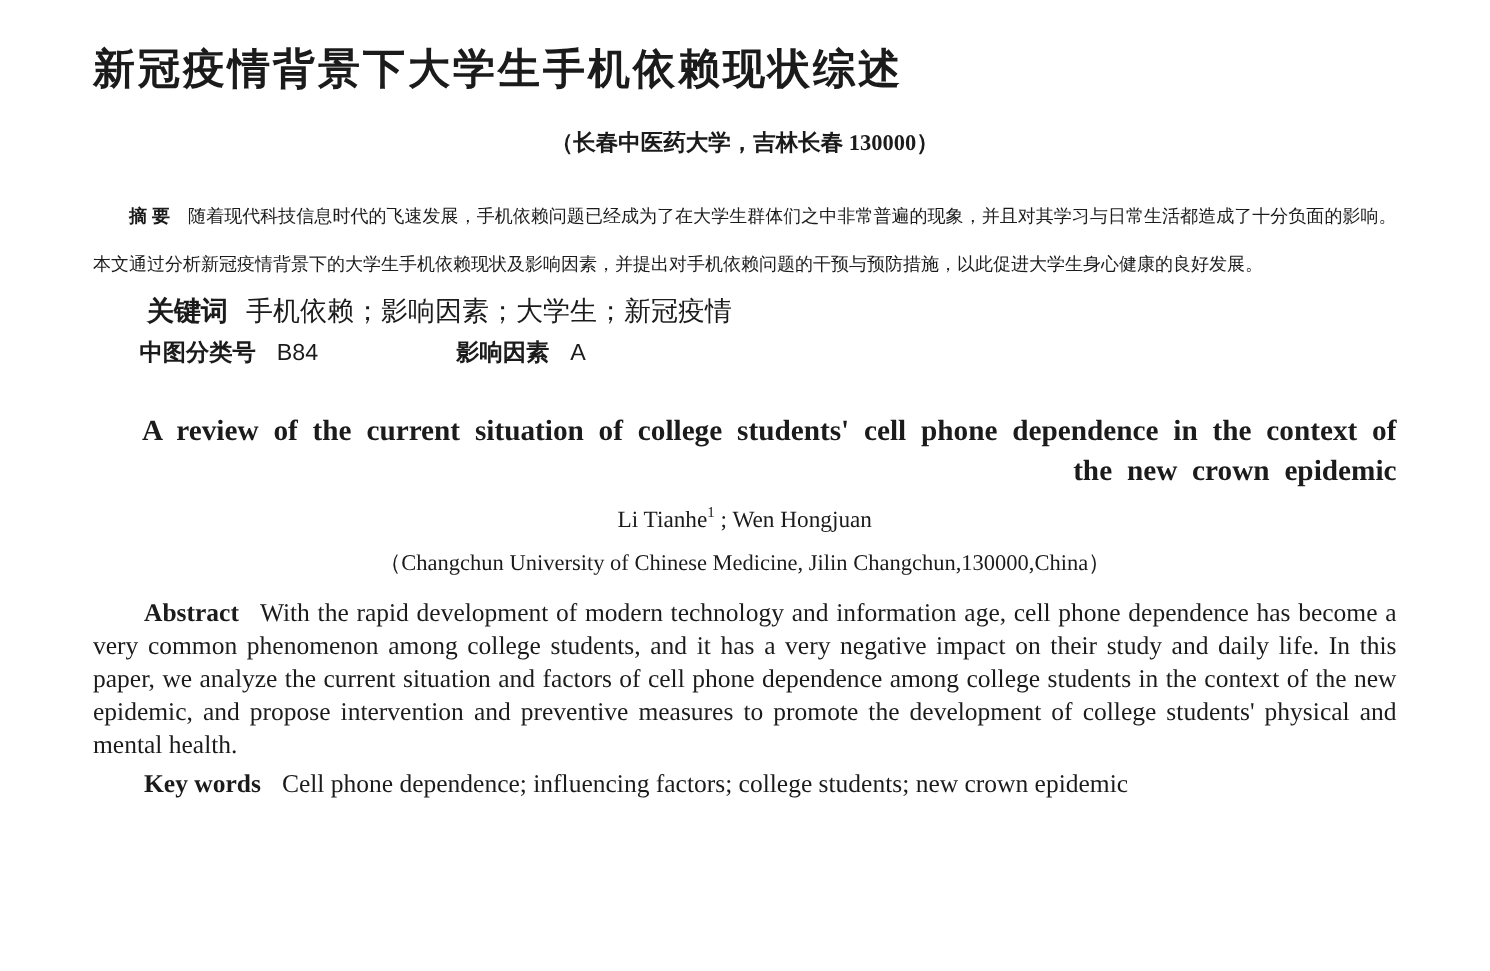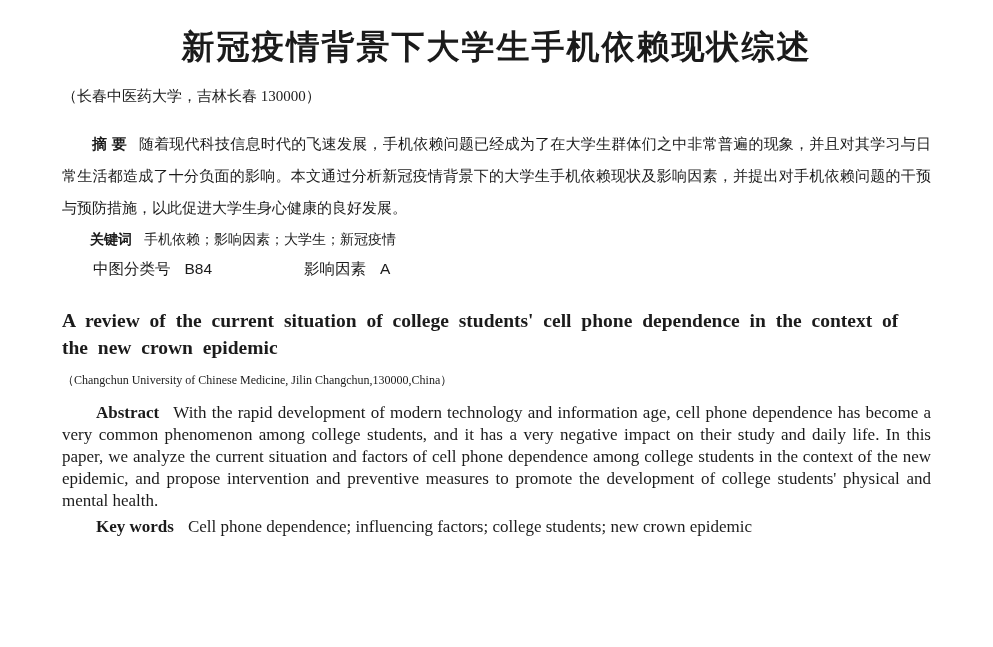--- a/index.html
+++ b/index.html
@@ -21,95 +21,96 @@
     padding: 18px 62px 0 62px;
     background: #ffffff;
   }
   sup {
     font-size: 10px;
     line-height: 0;
   }
   
   .title-zh {
     margin: 8px 0 0 0;
-    text-align: center;
-    font-size: 33px;
+    text-align: left;
+    font-size: 28px;
     font-weight: bold;
     letter-spacing: 2px;
     line-height: 42px;
     font-family: "Liberation Serif", "DejaVu Serif", serif;
   }
   .authors-zh {
     margin-top: 32px;
     text-align: center;
     font-size: 17px;
     line-height: 22px;
   }
   .author-gap {
     display: inline-block;
     width: 30px;
   }
   .affiliation-zh {
     margin-top: 18px;
-    text-align: left;
+    text-align: center;
     font-size: 15px;
     line-height: 20px;
+    font-weight: bold;
   }
   .abstract-zh {
     margin: 22px 0 0 0;
     text-align: justify;
     text-indent: 2em;
-    font-size: 15px;
+    font-size: 12px;
     line-height: 32px;
   }
   .label-zh {
     font-weight: bold;
     font-family: "Liberation Sans", "DejaVu Sans", sans-serif;
     margin-right: 12px;
   }
   .keywords-zh {
     margin: 0;
     text-indent: 2em;
-    font-size: 14px;
+    font-size: 18px;
     line-height: 30px;
   }
   .classification {
     margin: 0;
     text-indent: 2em;
     font-size: 15.5px;
     line-height: 28px;
     font-family: "Liberation Sans", "DejaVu Sans", sans-serif;
   }
   .classification .label-clc {
-    font-weight: normal;
+    font-weight: bold;
     margin-right: 14px;
   }
   .classification .clc-gap {
     display: inline-block;
     width: 92px;
   }
   
   .title-en {
     margin: 24px 0 0 0;
-    text-align: left;
+    text-align: right;
     font-size: 19.5px;
     font-weight: bold;
     line-height: 27px;
     word-spacing: 5px;
   }
   .authors-en {
     margin-top: 9px;
     text-align: center;
     font-size: 15.5px;
     line-height: 20px;
   }
   .affiliation-en {
     margin-top: 9px;
-    text-align: left;
-    font-size: 12px;
+    text-align: center;
+    font-size: 15px;
     line-height: 20px;
   }
   .abstract-en {
     margin: 12px 0 0 0;
     text-align: justify;
     text-indent: 2em;
     font-size: 17px;
     line-height: 22px;
   }
   .label-en {
@@ -140,20 +141,23 @@
   <p class="keywords-zh">
     <span class="label-zh">关键词</span><span>手机依赖；影响因素；大学生；新冠疫情</span>
   </p>
 
   <p class="classification">
     <span class="label-clc">中图分类号</span><span>B84</span><span class="clc-gap"></span><span class="label-clc">影响因素</span><span>A</span>
   </p>
 
   <h2 class="title-en">A review of the current situation of college students' cell phone dependence in the context of the new crown epidemic</h2>
 
+  <div class="authors-en">
+    <span>Li Tianhe</span><sup>1</sup><span> ; </span><span>Wen Hongjuan</span>
+  </div>
 
   <div class="affiliation-en">（Changchun University of Chinese Medicine, Jilin Changchun,130000,China）</div>
 
   <p class="abstract-en">
     <span class="label-en">Abstract</span><span>With the rapid development of modern technology and information age, cell phone dependence has become a very common phenomenon among college students, and it has a very negative impact on their study and daily life. In this paper, we analyze the current situation and factors of cell phone dependence among college students in the context of the new epidemic, and propose intervention and preventive measures to promote the development of college students' physical and mental health.</span>
   </p>
 
   <p class="keywords-en">
     <span class="label-en">Key words</span><span>Cell phone dependence; influencing factors; college students; new crown epidemic</span>
   </p>

